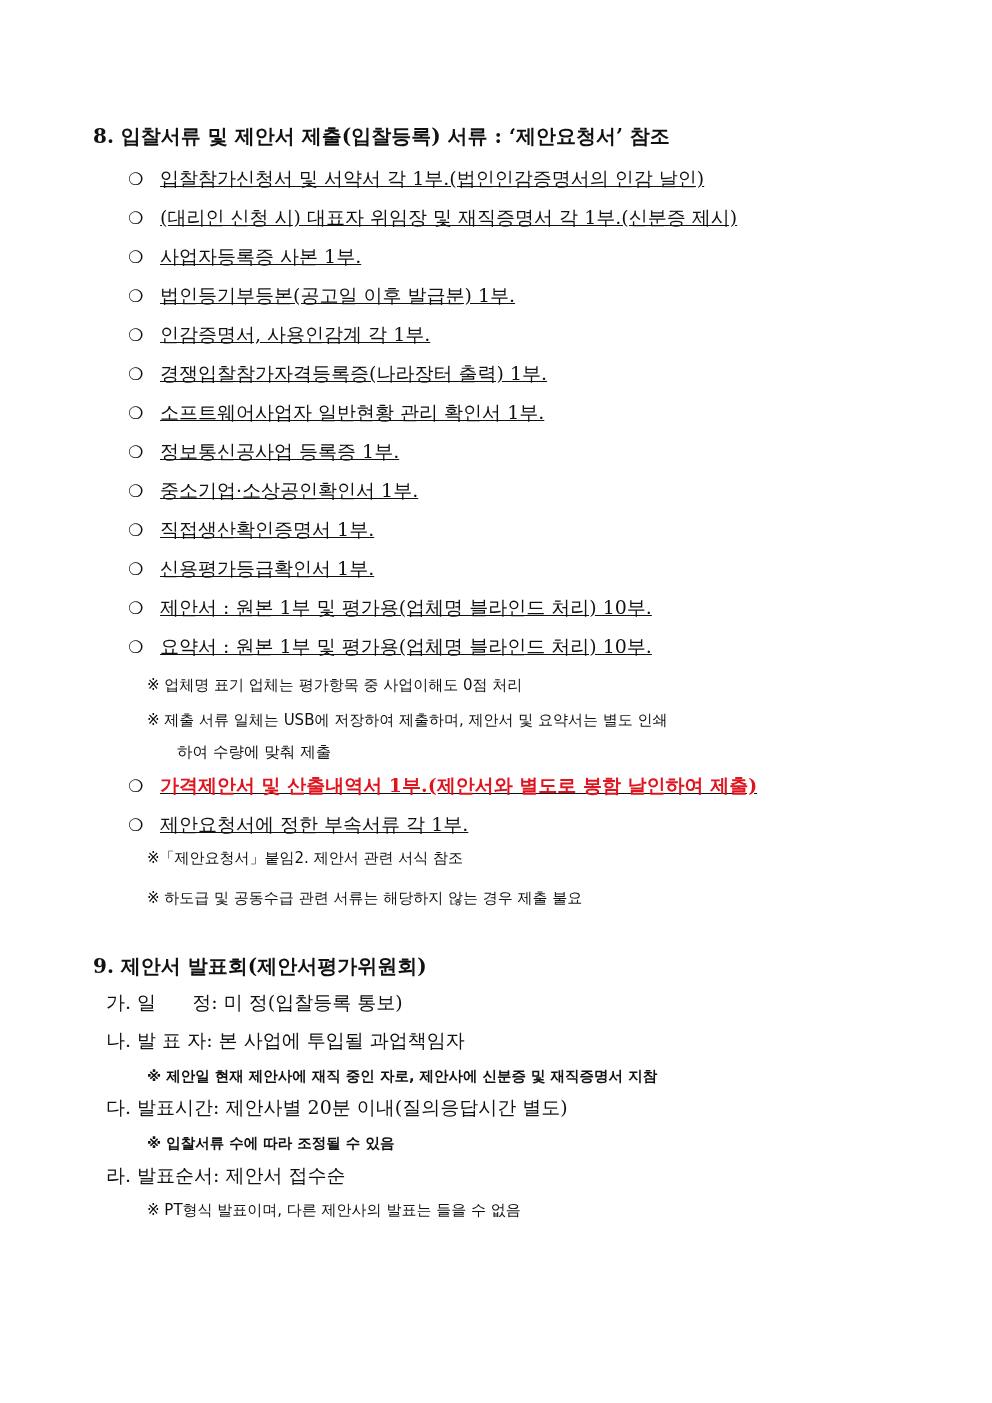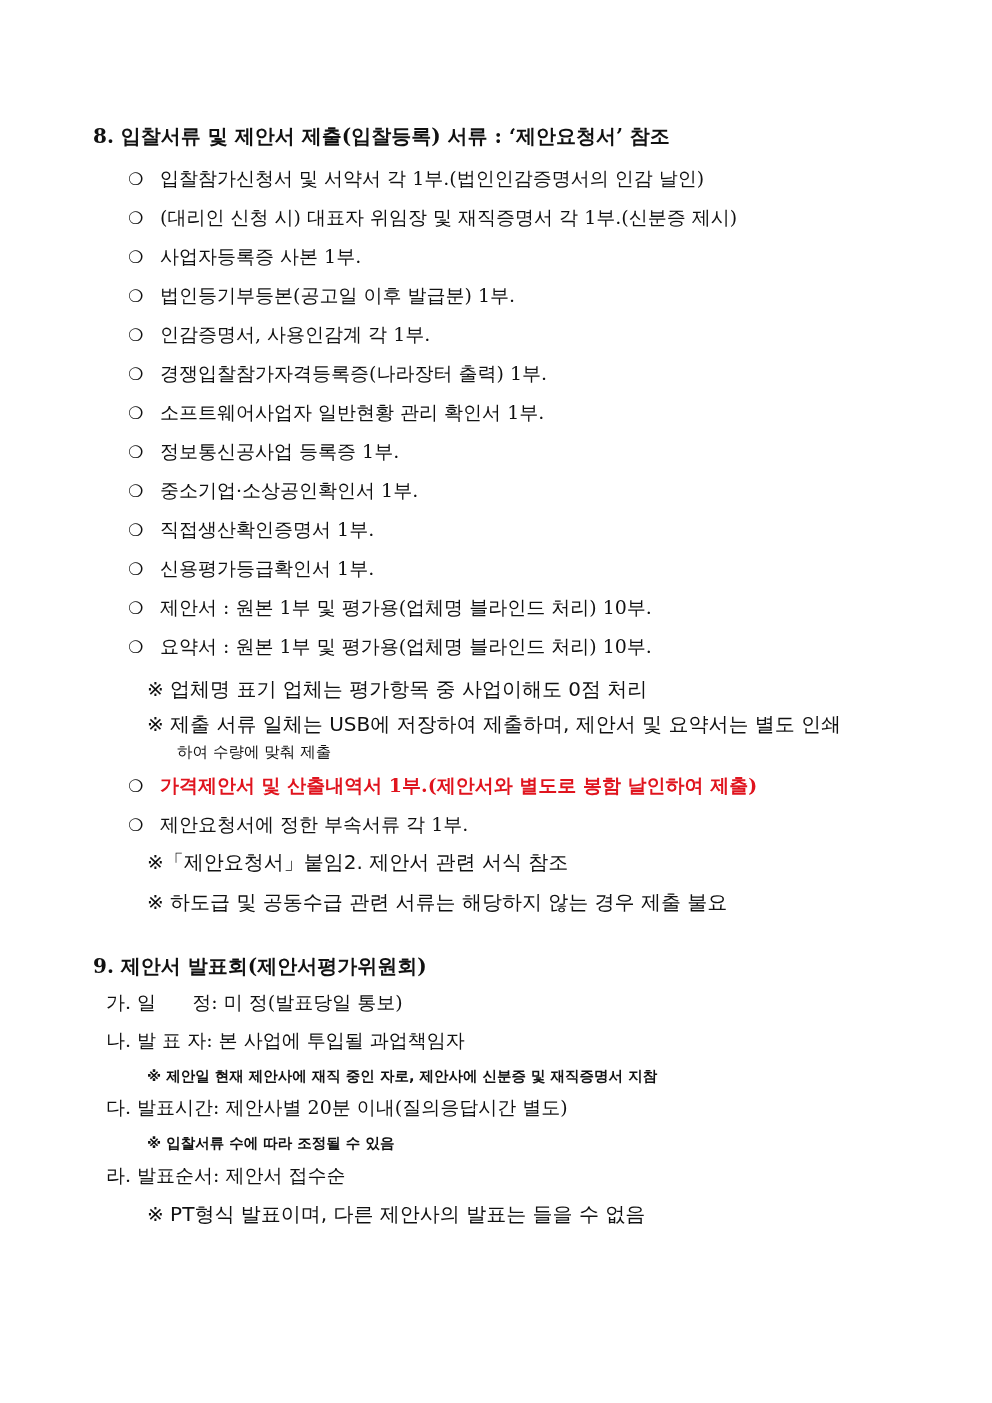--- a/index.html
+++ b/index.html
@@ -1,22 +1,22 @@
 <!DOCTYPE html>
 <html><head>
   <meta charset="utf-8">
   <style>
     html, body { margin: 0; padding: 0; background: #ffffff; }
     body { width: 992px; height: 1403px; position: relative; overflow: hidden;
            font-family: "DejaVu Serif", "Liberation Serif", serif; color: #111; }
     .line { position: absolute; white-space: nowrap; }
     .h { font-weight: bold; font-size: 20px; left: 93px; text-align: right; }
-    .item { font-size: 19px; left: 128px; }
+    .item { font-size: 19px; left: 128px; text-decoration: underline; }
     .item .bullet { display: inline-block; width: 32px; font-family: "DejaVu Sans", sans-serif; font-size: 17px; }
-    .note { font-family: "DejaVu Sans", "Liberation Sans", sans-serif; font-size: 20px; left: 147px; }
+    .note { font-family: "DejaVu Sans", "Liberation Sans", sans-serif; font-size: 15px; left: 147px; }
     .note-cont { font-family: "DejaVu Sans", "Liberation Sans", sans-serif; font-size: 15.5px; left: 177px; }
     .red { color: #e0141e; font-weight: bold; }
     .sub { font-size: 19px; left: 106px; }
     .bnote { font-family: "DejaVu Sans", "Liberation Sans", sans-serif; font-size: 14.5px; font-weight: bold; left: 147px; }
   </style>
 </head>
 <body>
 
 <div>
   <div class="line h" style="top:123px">8. 입찰서류 및 제안서 제출(입찰등록) 서류 : ‘제안요청서’ 참조</div>
@@ -40,20 +40,20 @@
   <div class="line note-cont" style="top:742px">하여 수량에 맞춰 제출</div>
 
   <div class="line item" style="top:773px"><span class="bullet">❍</span><span class="red">가격제안서 및 산출내역서 1부.(제안서와 별도로 봉함 날인하여 제출)</span></div>
   <div class="line item" style="top:812px"><span class="bullet">❍</span><span>제안요청서에 정한 부속서류 각 1부.</span></div>
 
   <div class="line note" style="top:849px">※「제안요청서」붙임2. 제안서 관련 서식 참조</div>
   <div class="line note" style="top:889px">※ 하도급 및 공동수급 관련 서류는 해당하지 않는 경우 제출 불요</div>
 
   <div class="line h" style="top:953px">9. 제안서 발표회(제안서평가위원회)</div>
 
-  <div class="line sub" style="top:990px; white-space:pre">가. 일      정: 미 정(발표당일 통보)</div>
+  <div class="line sub" style="top:990px; white-space:pre">가. 일      정: 미 정(입찰등록 통보)</div>
   <div class="line sub" style="top:1028px">나. 발 표 자: 본 사업에 투입될 과업책임자</div>
   <div class="line bnote" style="top:1067px">※ 제안일 현재 제안사에 재직 중인 자로, 제안사에 신분증 및 재직증명서 지참</div>
   <div class="line sub" style="top:1095px">다. 발표시간: 제안사별 20분 이내(질의응답시간 별도)</div>
   <div class="line bnote" style="top:1134px">※ 입찰서류 수에 따라 조정될 수 있음</div>
   <div class="line sub" style="top:1163px">라. 발표순서: 제안서 접수순</div>
   <div class="line note" style="top:1201px">※ PT형식 발표이며, 다른 제안사의 발표는 들을 수 없음</div>
 </div>
 
 </body></html>

